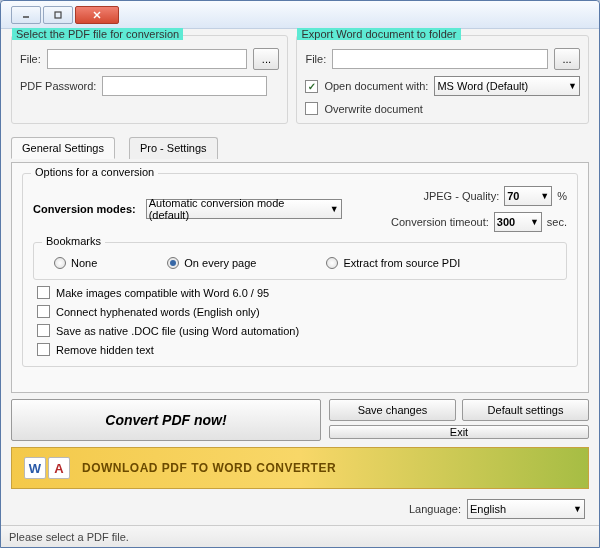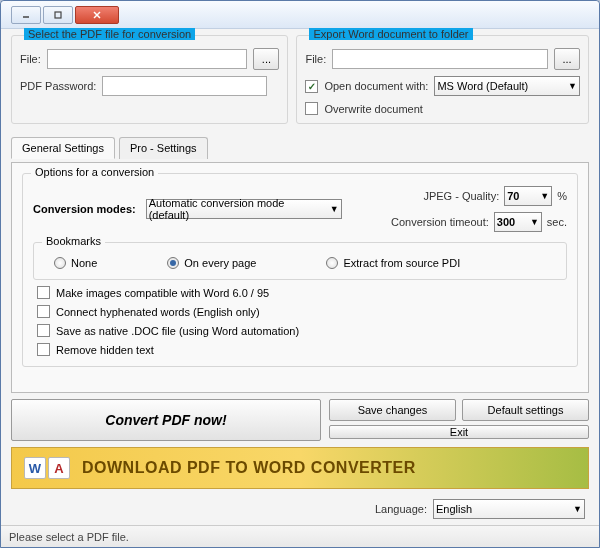--- a/index.html
+++ b/index.html
@@ -8,36 +8,36 @@
 .titlebar { height: 28px; background: linear-gradient(#f8fbff, #dde8f6); display: flex; align-items: center; padding: 0 4px 0 8px; border-bottom: 1px solid #c2d0e2; border-radius: 4px 4px 0 0; }
 .titlebar-title { color: #555; flex: 1; font-size: 12px; }
 .win-controls { display: flex; gap: 0; }
 .win-btn { width: 30px; height: 18px; border: 1px solid #96a8c2; background: linear-gradient(#f4f8fd,#dae6f5); border-radius: 2px; display:flex; align-items:center; justify-content:center; margin-left:2px; cursor:pointer;}
 .win-btn.close { width:44px; background: linear-gradient(#f08070,#d44a32); border-color:#aa3a28; }
 .win-btn svg { width:10px; height:10px; }
 .content { flex:1; background:#f4f4f4; padding:6px 10px; display:flex; flex-direction:column; gap:4px; }
 
 .top-panels { display:flex; gap:8px; }
 .group { border:1px solid #d6d6d6; border-radius:3px; padding:8px; background:#f4f4f4; position:relative; }
-.group-title { position:absolute; top:-8px; left:12px; background:#0ea5e9; padding:0 4px; color:#333; }
+.group-title { position:absolute; top:-8px; left:0; background:#5eead4; padding:0 4px; color:#333; }
 .left-group { flex:0 0 48%; }
 .right-group { flex:1; }
 .row { display:flex; align-items:center; gap:6px; margin-top:6px; }
 .row:first-of-type { margin-top:4px; }
 .label { color:#333; }
 .text-input { flex:1; height:20px; border:1px solid #aaa; background:white; padding:0 3px; }
 .small-input { width:165px; height:20px; border:1px solid #aaa; background:white; padding:0 3px; }
 .browse-btn { width:26px; height:22px; border:1px solid #999; background:linear-gradient(#fdfdfd,#e5e5e5); border-radius:2px; display:flex; align-items:center; justify-content:center; cursor:pointer;}
 .select { height:20px; border:1px solid #888; background:linear-gradient(#fff,#eee); padding:0 2px; cursor:pointer; display:flex; align-items:center; justify-content:space-between;}
 .select-arrow { font-size:9px; margin-left:4px;}
 .checkbox { width:13px; height:13px; border:1px solid #888; background:white; display:inline-flex; align-items:center; justify-content:center; cursor:pointer;}
 .checkbox.checked::after { content:"✓"; font-size:10px; color:#2a6b2a; font-weight:bold;}
 
 .tabs { margin-top:8px; display:flex; position:relative; z-index:1;}
-.tab { padding:4px 10px; border:1px solid #bbb; background:#f0f0f0; border-bottom:none; border-radius:3px 3px 0 0; margin-right:4px; cursor:pointer; position:relative; top:1px;}
+.tab { padding:4px 10px; border:1px solid #bbb; background:#f0f0f0; border-bottom:none; border-radius:3px 3px 0 0; margin-right:14px; cursor:pointer; position:relative; top:1px;}
 .tab.active { background:#f9f9f9; border-bottom:1px solid #f9f9f9;}
 .tab-content { border:1px solid #bbb; background:#f9f9f9; padding:10px; flex:1; display:flex; flex-direction:column; gap:8px;}
 
 .conv-box { border:1px solid #d6d6d6; border-radius:3px; padding:10px 10px; position:relative; background:#f9f9f9;}
 .conv-title { position:absolute; top:-8px; left:8px; background:#f9f9f9; padding:0 4px; }
 .mode-row { display:flex; align-items:center; gap:10px; margin-top:2px;}
 .mode-label { font-weight:bold; }
 .mode-select { width:196px; }
 .right-opts { margin-left:auto; display:flex; flex-direction:column; gap:6px; }
 .right-opt-row { display:flex; align-items:center; gap:5px; justify-content:flex-end;}
@@ -55,24 +55,24 @@
 
 .buttons-row { display:flex; gap:8px; margin-top:2px; align-items:flex-start;}
 .convert-btn { flex:0 0 310px; height:42px; border:1px solid #999; background:linear-gradient(#fdfdfd,#e2e2e2); border-radius:2px; display:flex; align-items:center; justify-content:center; font-weight:bold; font-style:italic; font-size:14px; cursor:pointer;}
 .right-buttons { flex:1; display:flex; flex-direction:column; gap:4px;}
 .btn-row2 { display:flex; gap:6px;}
 .std-btn { flex:1; height:22px; border:1px solid #999; background:linear-gradient(#fdfdfd,#e2e2e2); border-radius:2px; display:flex; align-items:center; justify-content:center; cursor:pointer;}
 
 .banner { height:42px; border:1px solid #c8a23e; background:linear-gradient(90deg,#f4c94a,#f8d768,#a6bd44); display:flex; align-items:center; padding:0 12px; gap:12px; margin-top:2px;}
 .banner-icons { display:flex; gap:2px;}
 .banner-icon { width:22px; height:22px; border:1px solid #b8b8b8; background:white; border-radius:2px; display:flex; align-items:center; justify-content:center; font-size:13px; font-weight:bold;}
-.banner-text { font-size:16px; font-weight:bold; color:#6b4a00; letter-spacing:0.5px;}
+.banner-text { font-size:12px; font-weight:bold; color:#6b4a00; letter-spacing:0.5px;}
 
 .lang-row { display:flex; justify-content:flex-end; align-items:center; gap:6px; margin-top:6px; padding-right:4px;}
-.lang-select { width:152px;}
+.lang-select { width:118px;}
 
 .statusbar { height:22px; background:linear-gradient(#f6f6f6,#e8e8e8); border-top:1px solid #ccc; padding:0 8px; display:flex; align-items:center; color:#444;}
 </style>
 </head>
 <body>
 
 <div class="window">
   <div class="titlebar">
     <div class="win-controls">
       <div class="win-btn">

